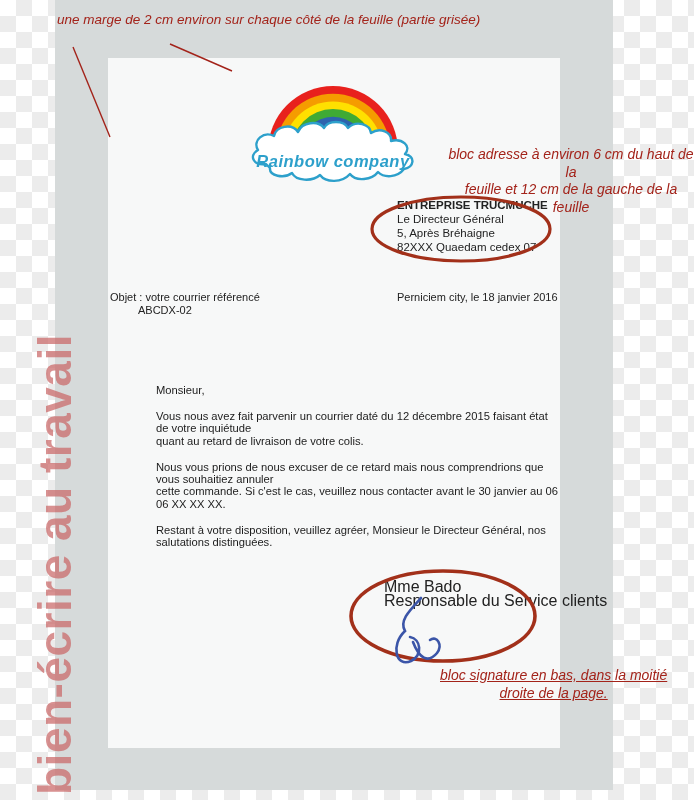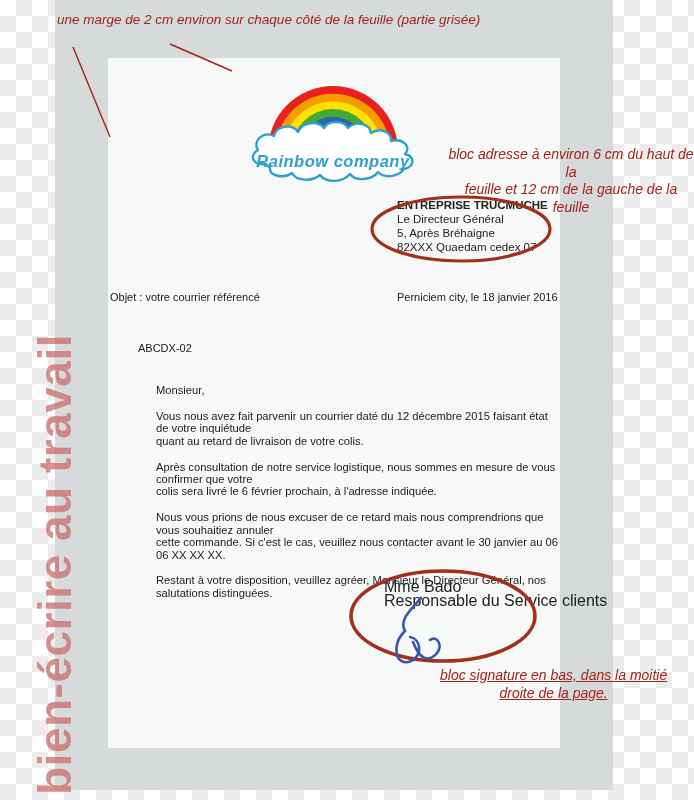--- a/index.html
+++ b/index.html
@@ -40,21 +40,21 @@
   .recipient{
     position:absolute;left:397px;top:198px;
     font-size:11.5px;line-height:14px;color:#222;
   }
   .recipient .company{font-weight:bold;}
   .subject{
     position:absolute;left:110px;top:291px;
     font-size:11px;line-height:13px;color:#222;
   }
   .subject .lbl{}
-  .subject .ref{margin-left:28px;margin-top:38px;}
+  .subject .ref{margin-left:28px;}
   .dateline{
     position:absolute;left:397px;top:291px;
     font-size:11px;color:#222;
   }
   .body-text{
     position:absolute;left:115px;top:384px;width:448px;
     font-size:11.2px;line-height:12.4px;color:#1c1c1c;
   }
   .body-text p{margin:0 0 13.5px 0;white-space:pre-line;padding-left:41px;}
   .sig-block{
@@ -117,22 +117,20 @@
       <span class="lbl">Objet</span><span> : votre courrier référencé</span>
     </div>
     <div class="ref">ABCDX-02</div>
   </div>
   <div class="dateline">Perniciem city, le 18 janvier 2016</div>
 
   <div class="body-text">
     <p>Monsieur,</p>
     <p>Vous nous avez fait parvenir un courrier daté du 12 décembre 2015 faisant état de votre inquiétude
 quant au retard de livraison de votre colis.</p>
-    <p>Après consultation de notre service logistique, nous sommes en mesure de vous confirmer que votre
-colis sera livré le 6 février prochain, à l'adresse indiquée.</p>
     <p>Nous vous prions de nous excuser de ce retard mais nous comprendrions que vous souhaitiez annuler
 cette commande. Si c'est le cas, veuillez nous contacter avant le 30 janvier au 06 06 XX XX XX.</p>
     <p>Restant à votre disposition, veuillez agréer, Monsieur le Directeur Général, nos salutations distinguées.</p>
   </div>
 
   <div class="sig-block">
     <div>Mme Bado</div>
     <div>Responsable du Service clients</div>
   </div>
 

